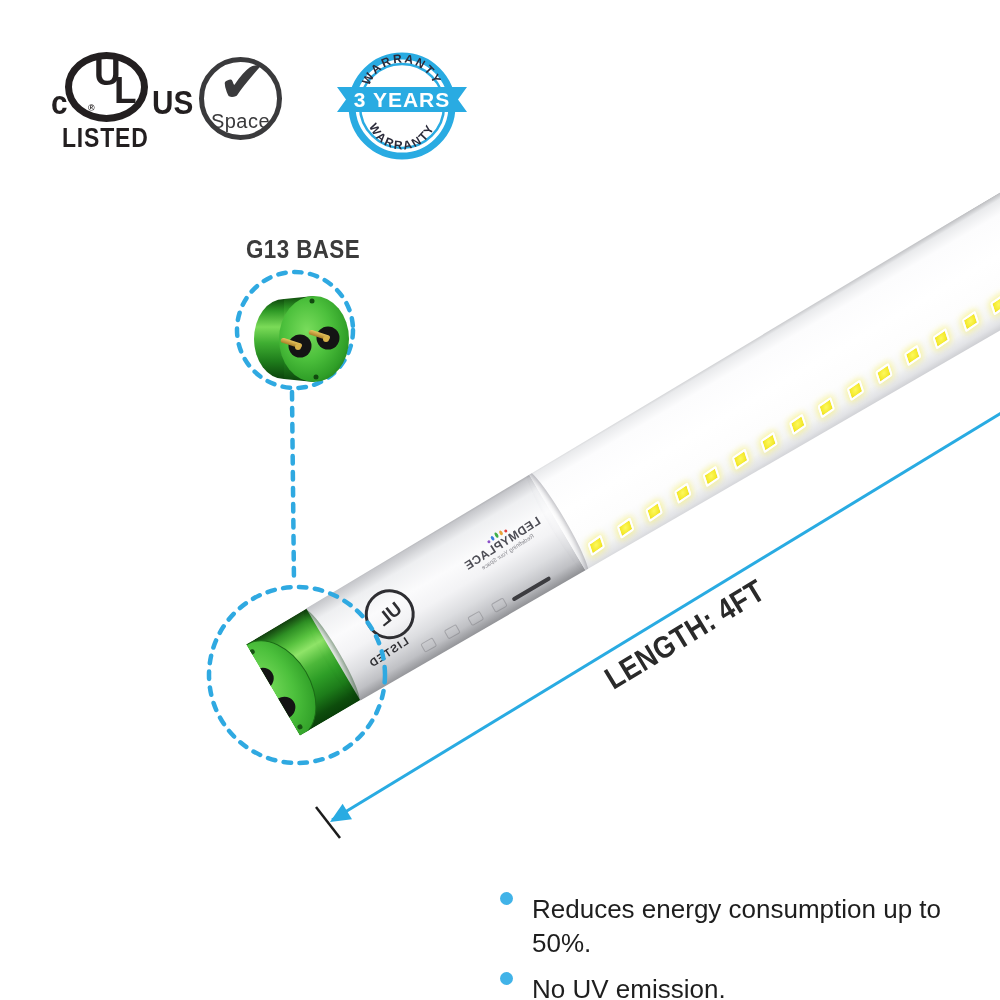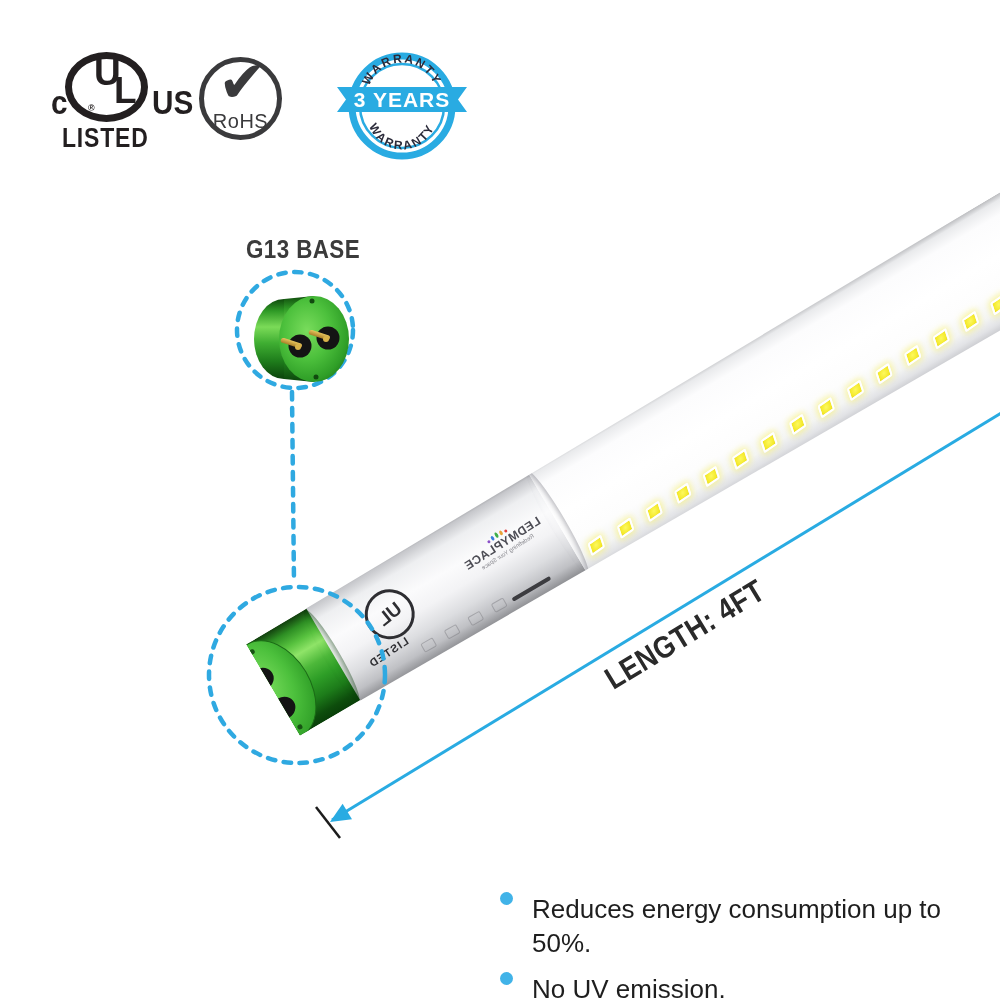--- a/index.html
+++ b/index.html
@@ -97,21 +97,21 @@
       <span class="ul-u">U</span>
       <span class="ul-l">L</span>
       <span class="ul-reg">®</span>
     </div>
     <span class="ul-us">US</span>
     <div class="ul-listed">LISTED</div>
   </div>
 
   <div class="rohs-badge">
     <span class="rohs-check">✔</span>
-    <span class="rohs-text">RoHS</span>
+    <span class="rohs-text">Space</span>
   </div>
 
   <svg class="warranty-badge" width="136" height="116" viewBox="0 0 136 116">
     <circle cx="65" cy="56" r="50" fill="#ffffff" stroke="#29ABE2" stroke-width="7"></circle>
     <circle cx="65" cy="56" r="42" fill="#ffffff" stroke="#29ABE2" stroke-width="2.5"></circle>
     <defs>
       <path id="warcTop" d="M 30.5 47.1 A 34.5 34.5 0 0 1 99.5 47.1" fill="none"></path>
       <path id="warcBot" d="M 30.5 64.9 A 34.5 34.5 0 0 0 99.5 64.9" fill="none"></path>
     </defs>
     <text font-size="12" font-weight="700" letter-spacing="2" fill="#2b2b3a">

